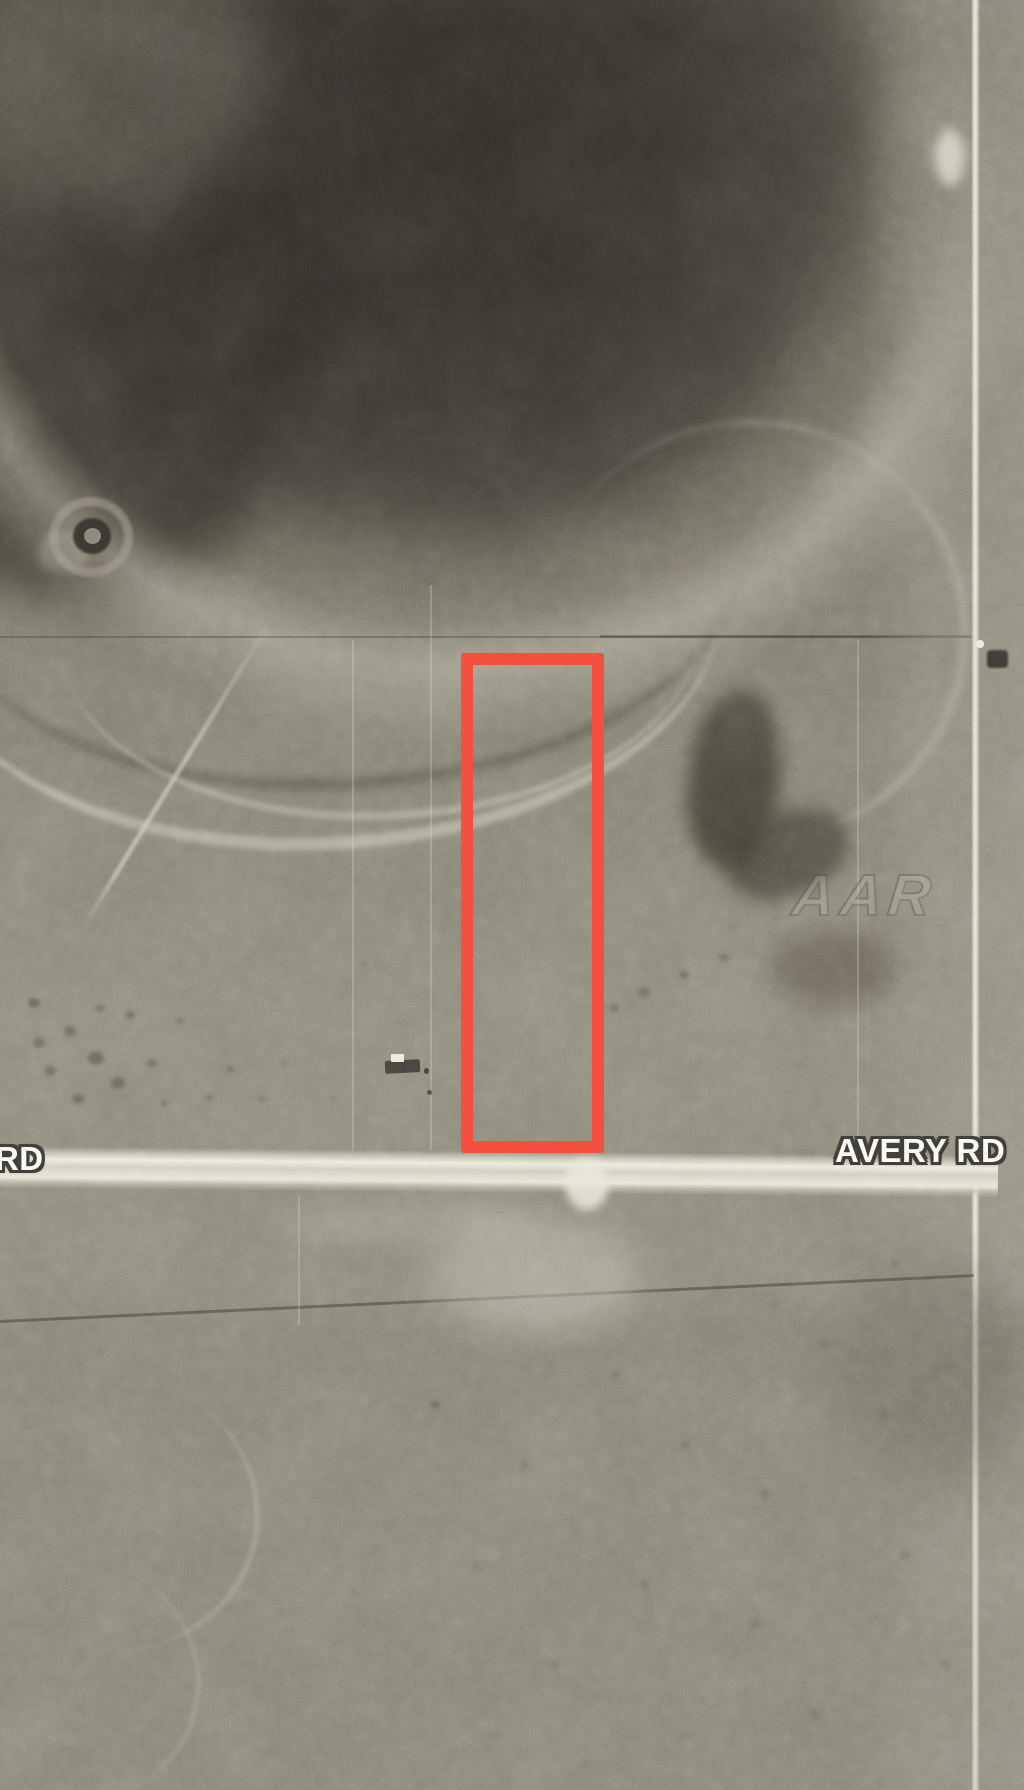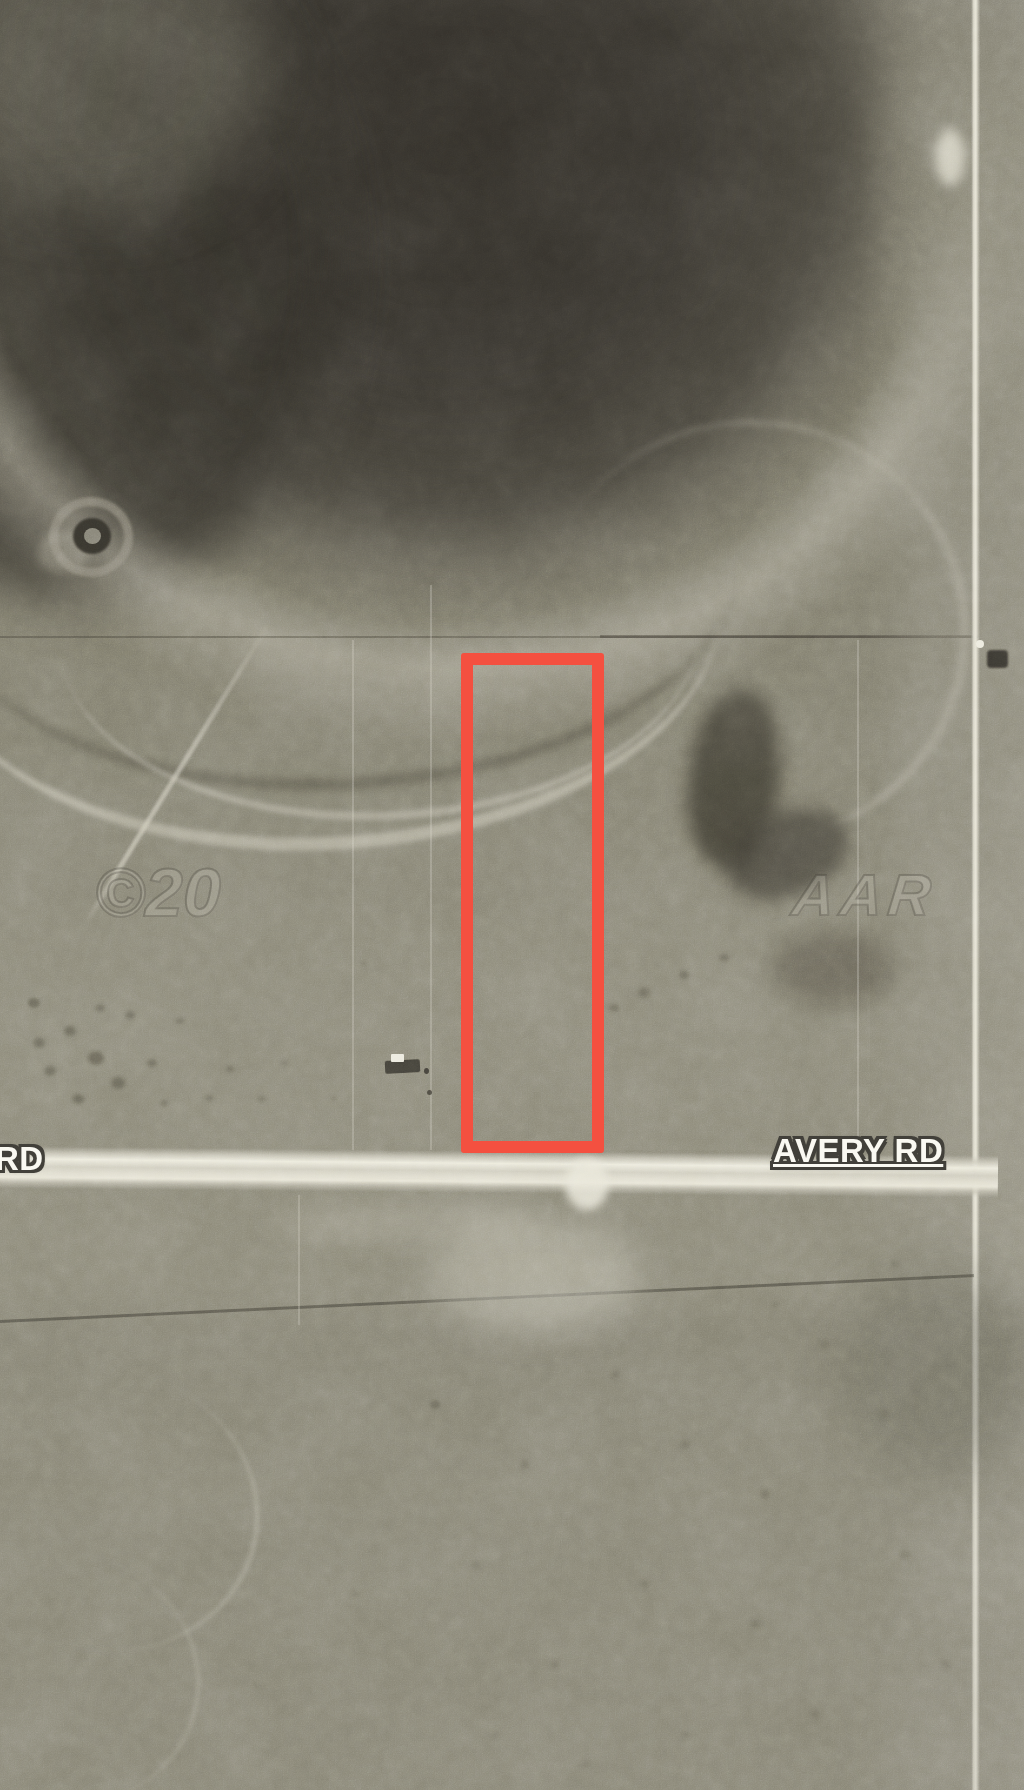--- a/index.html
+++ b/index.html
@@ -113,21 +113,21 @@
   .wm-prefix{left:95px;top:8px;font-size:68px;}
   .wm-suffix{left:793px;top:16px;font-size:58px;letter-spacing:6px;transform:skewX(-6deg);}
 
   
   .parcel{left:461px;top:653px;width:143px;height:500px;border:12px solid #f45040;border-radius:3px;}
 
   
   .road-label{font-weight:bold;font-size:33px;color:#faf9f2;letter-spacing:.5px;white-space:nowrap;
     text-shadow:-3px -3px 0 #42403a,3px -3px 0 #42403a,-3px 3px 0 #42403a,3px 3px 0 #42403a,
       -3px 0 0 #42403a,3px 0 0 #42403a,0 -3px 0 #42403a,0 3px 0 #42403a,0 0 5px #42403a;}
-  .label-avery{left:773px;top:1132px;text-decoration:underline;}
+  .label-avery{left:835px;top:1132px;}
   .label-rd{left:-5px;top:1140px;}
 </style>
 </head>
 <body>
 
 <div class="stage">
 
   <div class="terrain" style="position:absolute;inset:0;">
     <div class="base-grad"></div>
 
@@ -200,21 +200,20 @@
   </svg>
   <svg class="noise n-fine" width="1024" height="1790" xmlns="http://www.w3.org/2000/svg">
     <filter id="nz3" x="0" y="0" width="100%" height="100%">
       <feTurbulence type="fractalNoise" baseFrequency="0.85" numOctaves="2" seed="3" stitchTiles="stitch"></feTurbulence>
       <feColorMatrix type="saturate" values="0"></feColorMatrix>
     </filter>
     <rect width="1024" height="1790" filter="url(#nz3)"></rect>
   </svg>
 
   <div class="watermark">
-    <span class="wm wm-prefix">©20</span>
     <span class="wm wm-suffix">AAR</span>
   </div>
 
   <div class="parcel"></div>
 
   <div class="road-label label-avery">AVERY RD</div>
   <div class="road-label label-rd">RD</div>
 
 </div>
 

